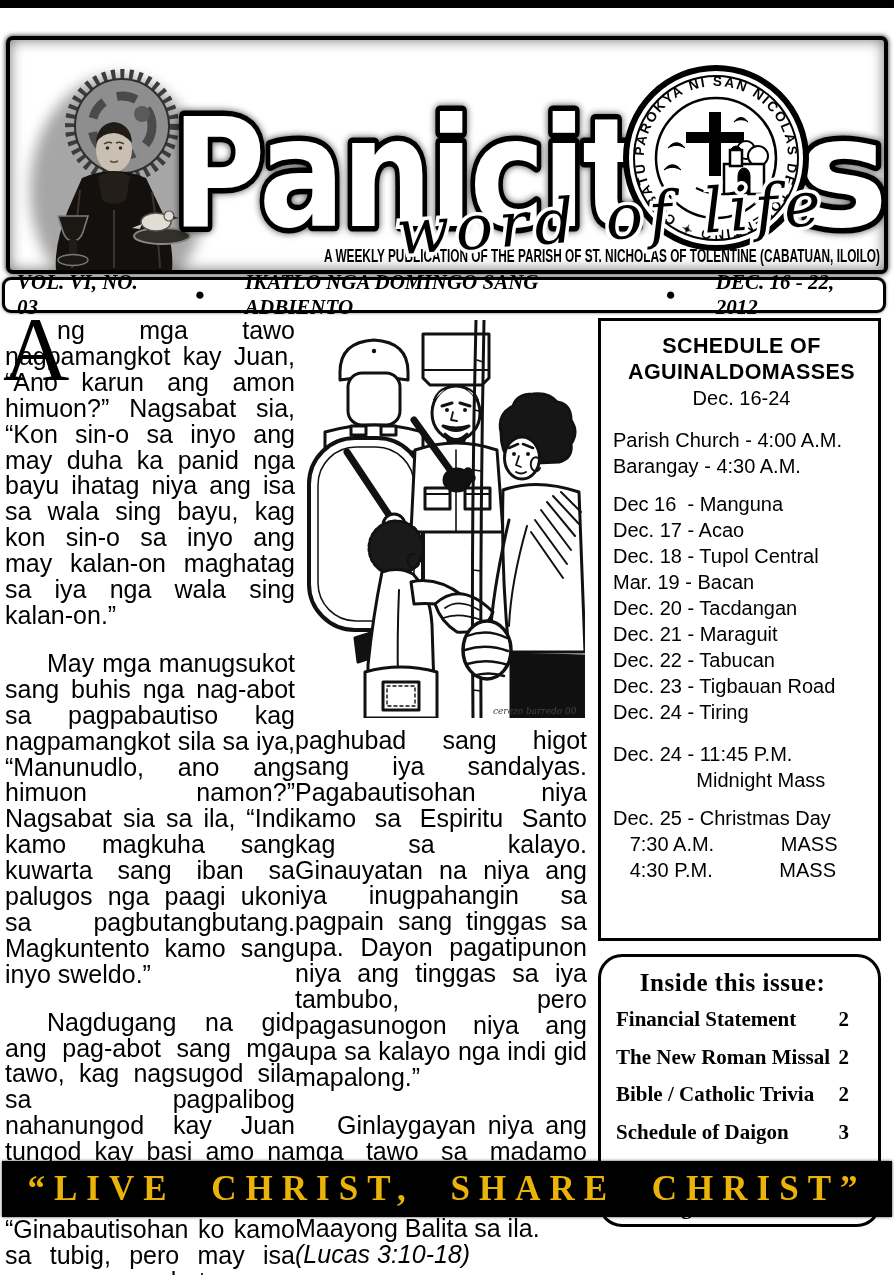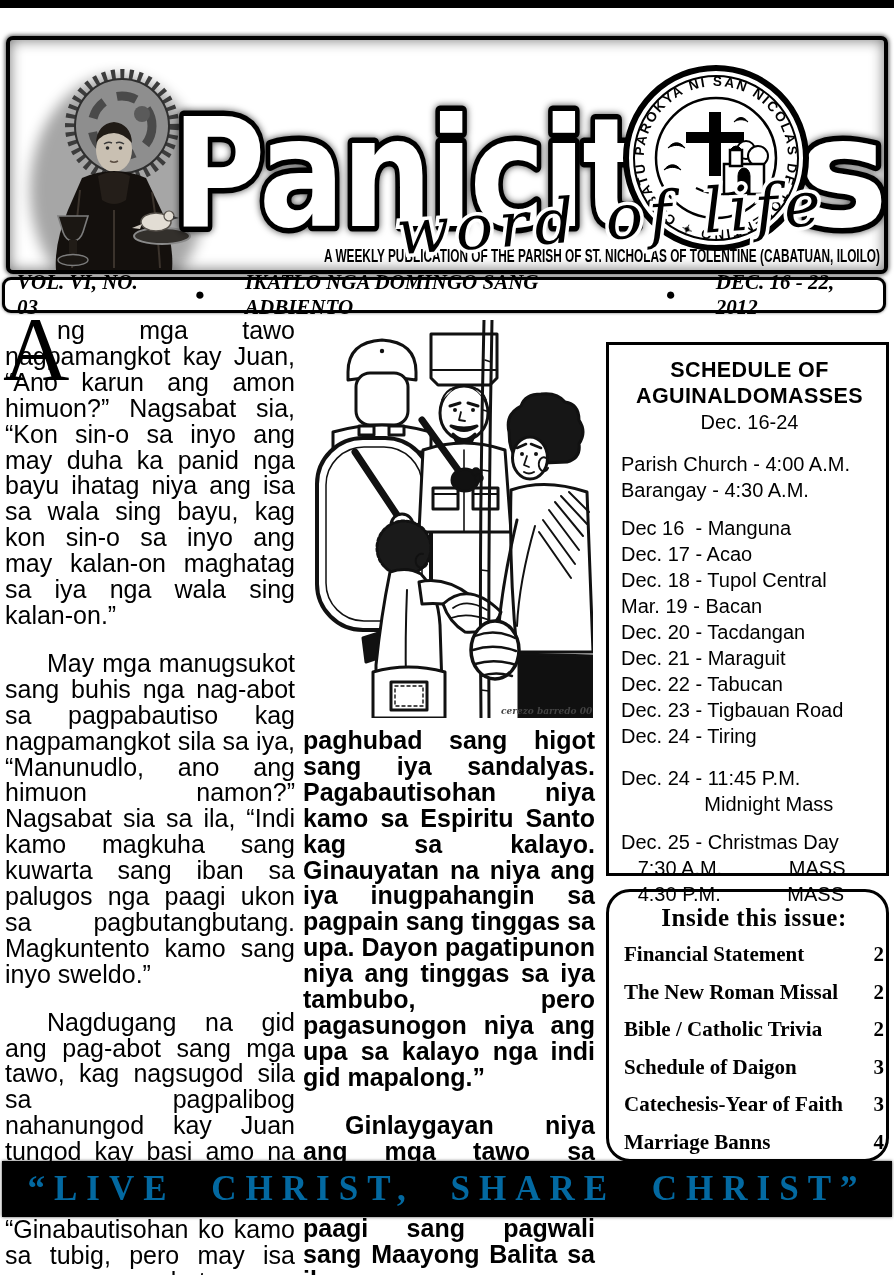--- a/index.html
+++ b/index.html
@@ -17,56 +17,56 @@
   .volbar{position:absolute;top:277px;left:2px;width:884px;height:36px;box-sizing:border-box;
           border:3px solid #000;border-radius:9px;background:#fff;
           display:flex;align-items:center;justify-content:space-between;padding:0 12px;
           font-family:"Liberation Serif",serif;font-style:italic;font-weight:700;font-size:21px;
           box-shadow:0 0 3px rgba(0,0,0,.6);gap:40px;}
   .volbar .dot{font-size:17px;font-style:normal;}
 
   
   .content{position:absolute;top:318px;left:5px;width:884px;height:843px;display:flex;}
   .col-left{width:290px;position:relative;}
-  .col-mid{width:292px;margin-left:8px;font-weight:bold;}
+  .col-mid{width:292px;}
   .col-right{width:283px;margin-left:11px;}
 
   .para{font-size:25px;line-height:25.9px;text-align:justify;margin:0 0 22px 0;}
   .para.indent{text-indent:42px;}
   .para.flow-out{margin-bottom:14px;text-align-last:justify;}
   .dc-spacer{float:left;width:52px;height:22px;}
   .dropcap{position:absolute;top:-15px;left:-2px;font-family:"Liberation Serif",serif;
            font-size:92px;line-height:92px;font-weight:400;}
   .citation{font-style:italic;}
 
   .illus{width:290px;height:398px;margin:2px 0 10px 0;}
   .illus svg{width:100%;height:100%;display:block;}
 
   
-  .sched{box-sizing:border-box;width:283px;height:534px;border:3px solid #000;background:#fff;
-         padding:12px 8px 0 12px;font-size:20px;line-height:26px;margin-top:24px;}
+  .sched{box-sizing:border-box;width:283px;height:623px;border:3px solid #000;background:#fff;
+         padding:12px 8px 0 12px;font-size:20px;line-height:26px;}
   .sched-title{font-weight:700;font-size:21.5px;line-height:26px;text-align:center;letter-spacing:.4px;}
   .sched-sub{text-align:center;margin-bottom:16px;}
   .sched-line{white-space:pre-wrap;}
   .sched-block{margin-bottom:12px;}
   .sched-days{margin-bottom:16px;}
 
   
   .inside{box-sizing:border-box;margin-top:13px;width:283px;height:273px;border:3px solid #000;
-          border-radius:24px;background:#fff;padding:12px 2px 0 15px;
+          border-radius:24px;background:#fff;padding:12px 29px 0 15px;
           font-family:"Liberation Serif",serif;}
   .inside-title{font-weight:700;font-size:25px;text-align:center;margin-bottom:12px;letter-spacing:.5px;}
   .inside-row{display:flex;justify-content:space-between;font-weight:700;font-size:21px;
               line-height:21px;margin-bottom:16.5px;}
 
   
   .banner{position:absolute;top:1161px;left:2px;width:890px;height:56px;background:#000;
           display:flex;align-items:center;justify-content:center;
           box-shadow:0 0 3px rgba(0,0,0,.7);}
-  .banner span{color:#0369a1;font-family:"Liberation Serif",serif;font-weight:700;font-size:35px;
+  .banner span{color:#eab308;font-family:"Liberation Serif",serif;font-weight:700;font-size:35px;
                letter-spacing:9px;word-spacing:18px;white-space:nowrap;}
 </style>
 </head>
 <body>
 
 <div class="top-strip"></div>
 
 <div class="masthead">
   <svg viewBox="0 0 874 230" preserveAspectRatio="xMidYMid slice">
     <defs>

